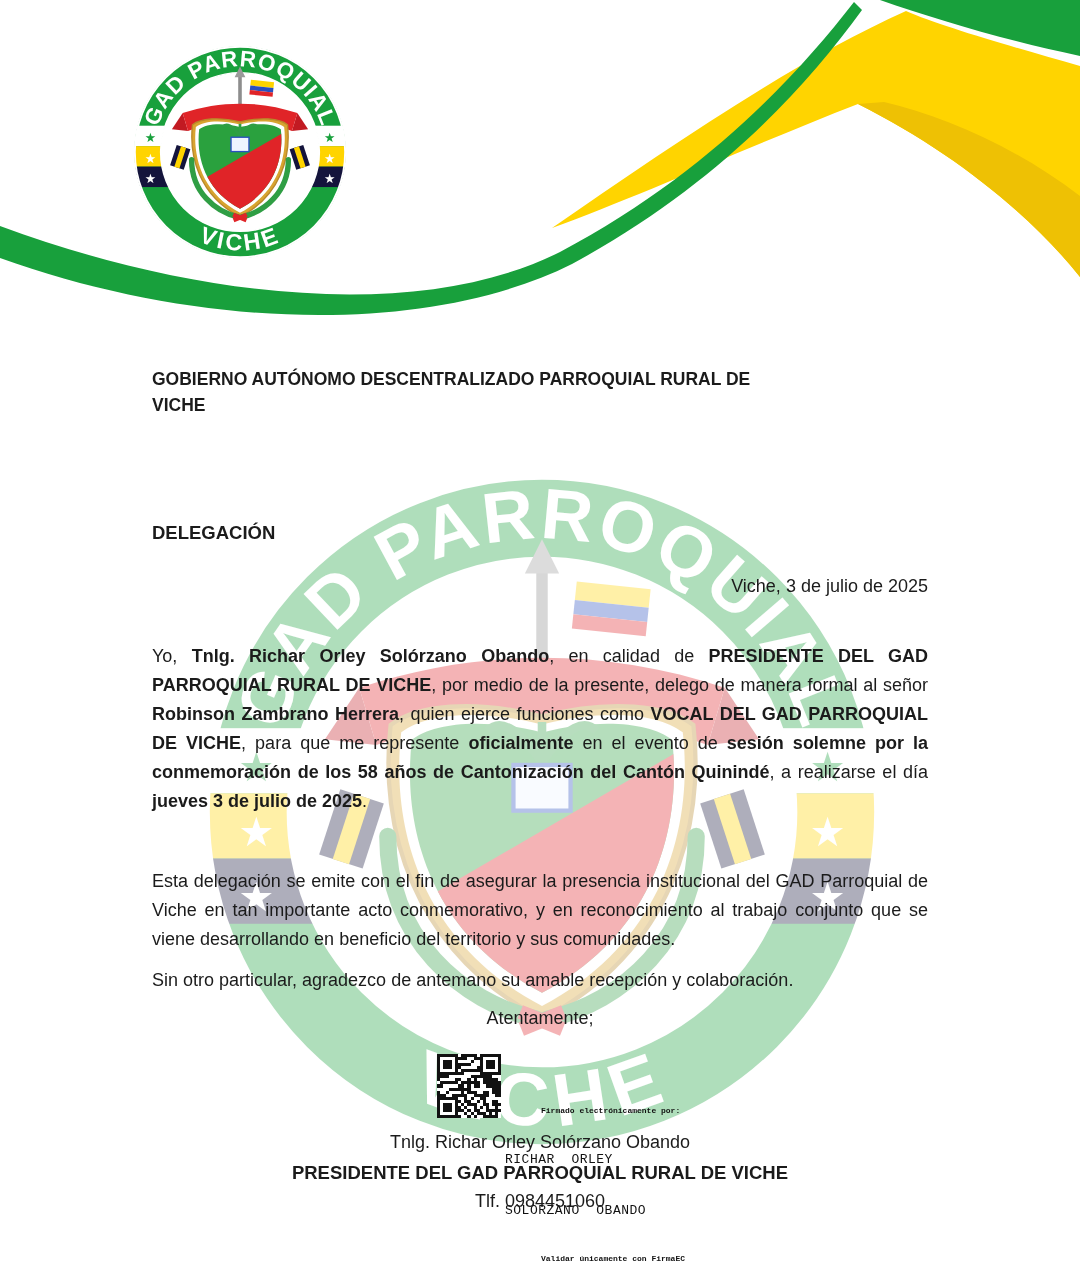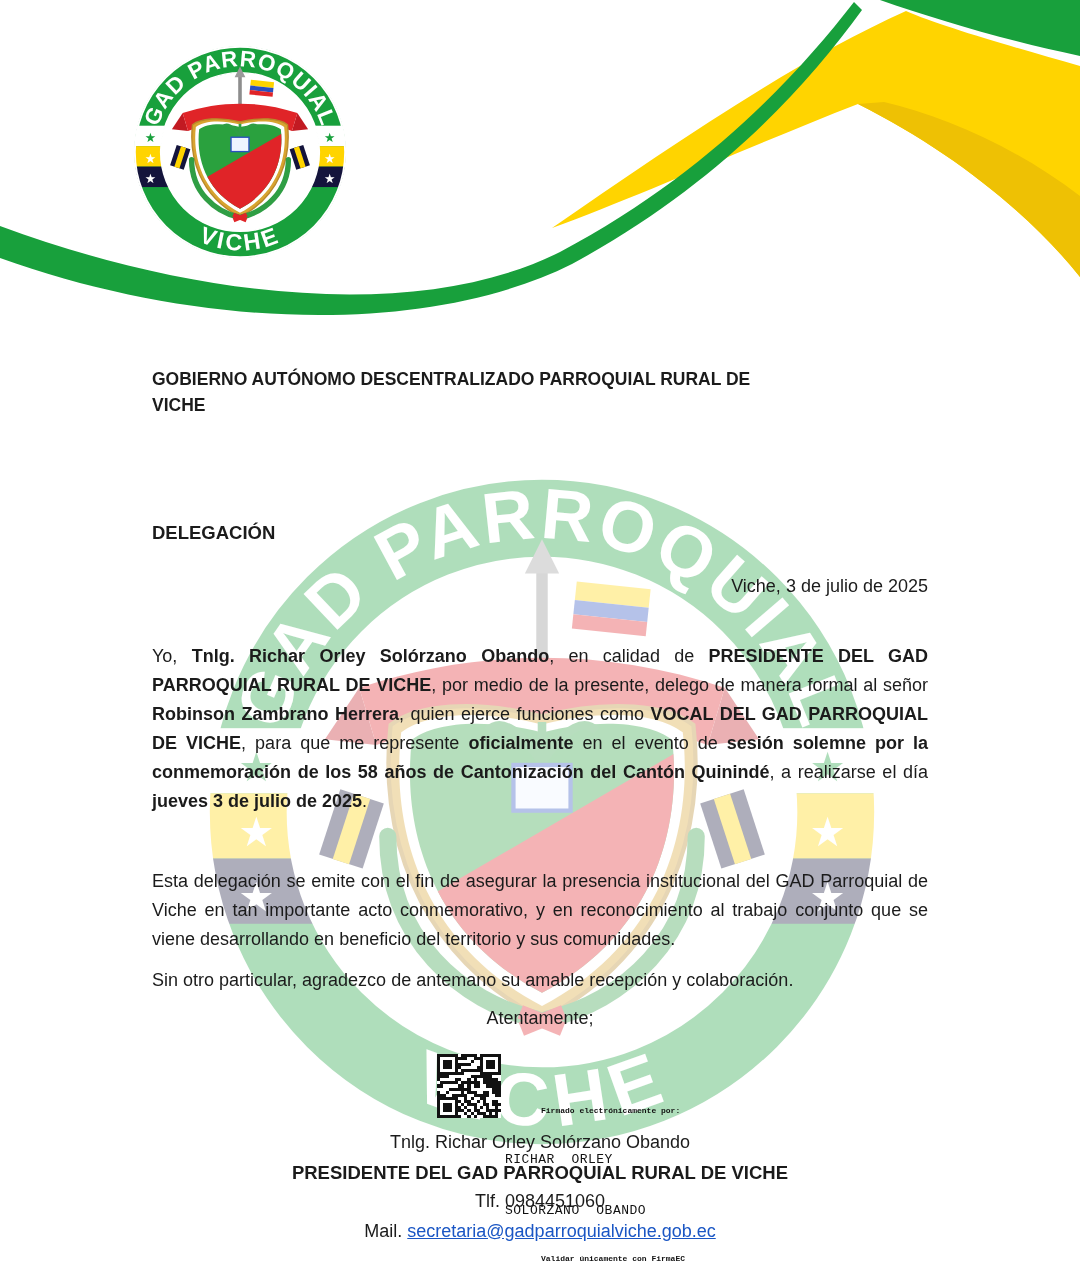--- a/index.html
+++ b/index.html
@@ -596,14 +596,13 @@
     <div class="stamp-name">RICHAR  ORLEY</div>
     <div class="stamp-name">SOLORZANO  OBANDO</div>
     <div class="stamp-small">Validar únicamente con FirmaEC</div>
   </div>
 </div>
 
 <div class="sig-block">
   <div>Tnlg. Richar Orley Solórzano Obando</div>
   <div class="sig-title">PRESIDENTE DEL GAD PARROQUIAL RURAL DE VICHE</div>
   <div>Tlf. 0984451060</div>
-  <div><span>Mail. </span><a class="email-link">secretaria@gadparroquialviche.gob.ec</a></div>
 </div>
 
 </body></html>

